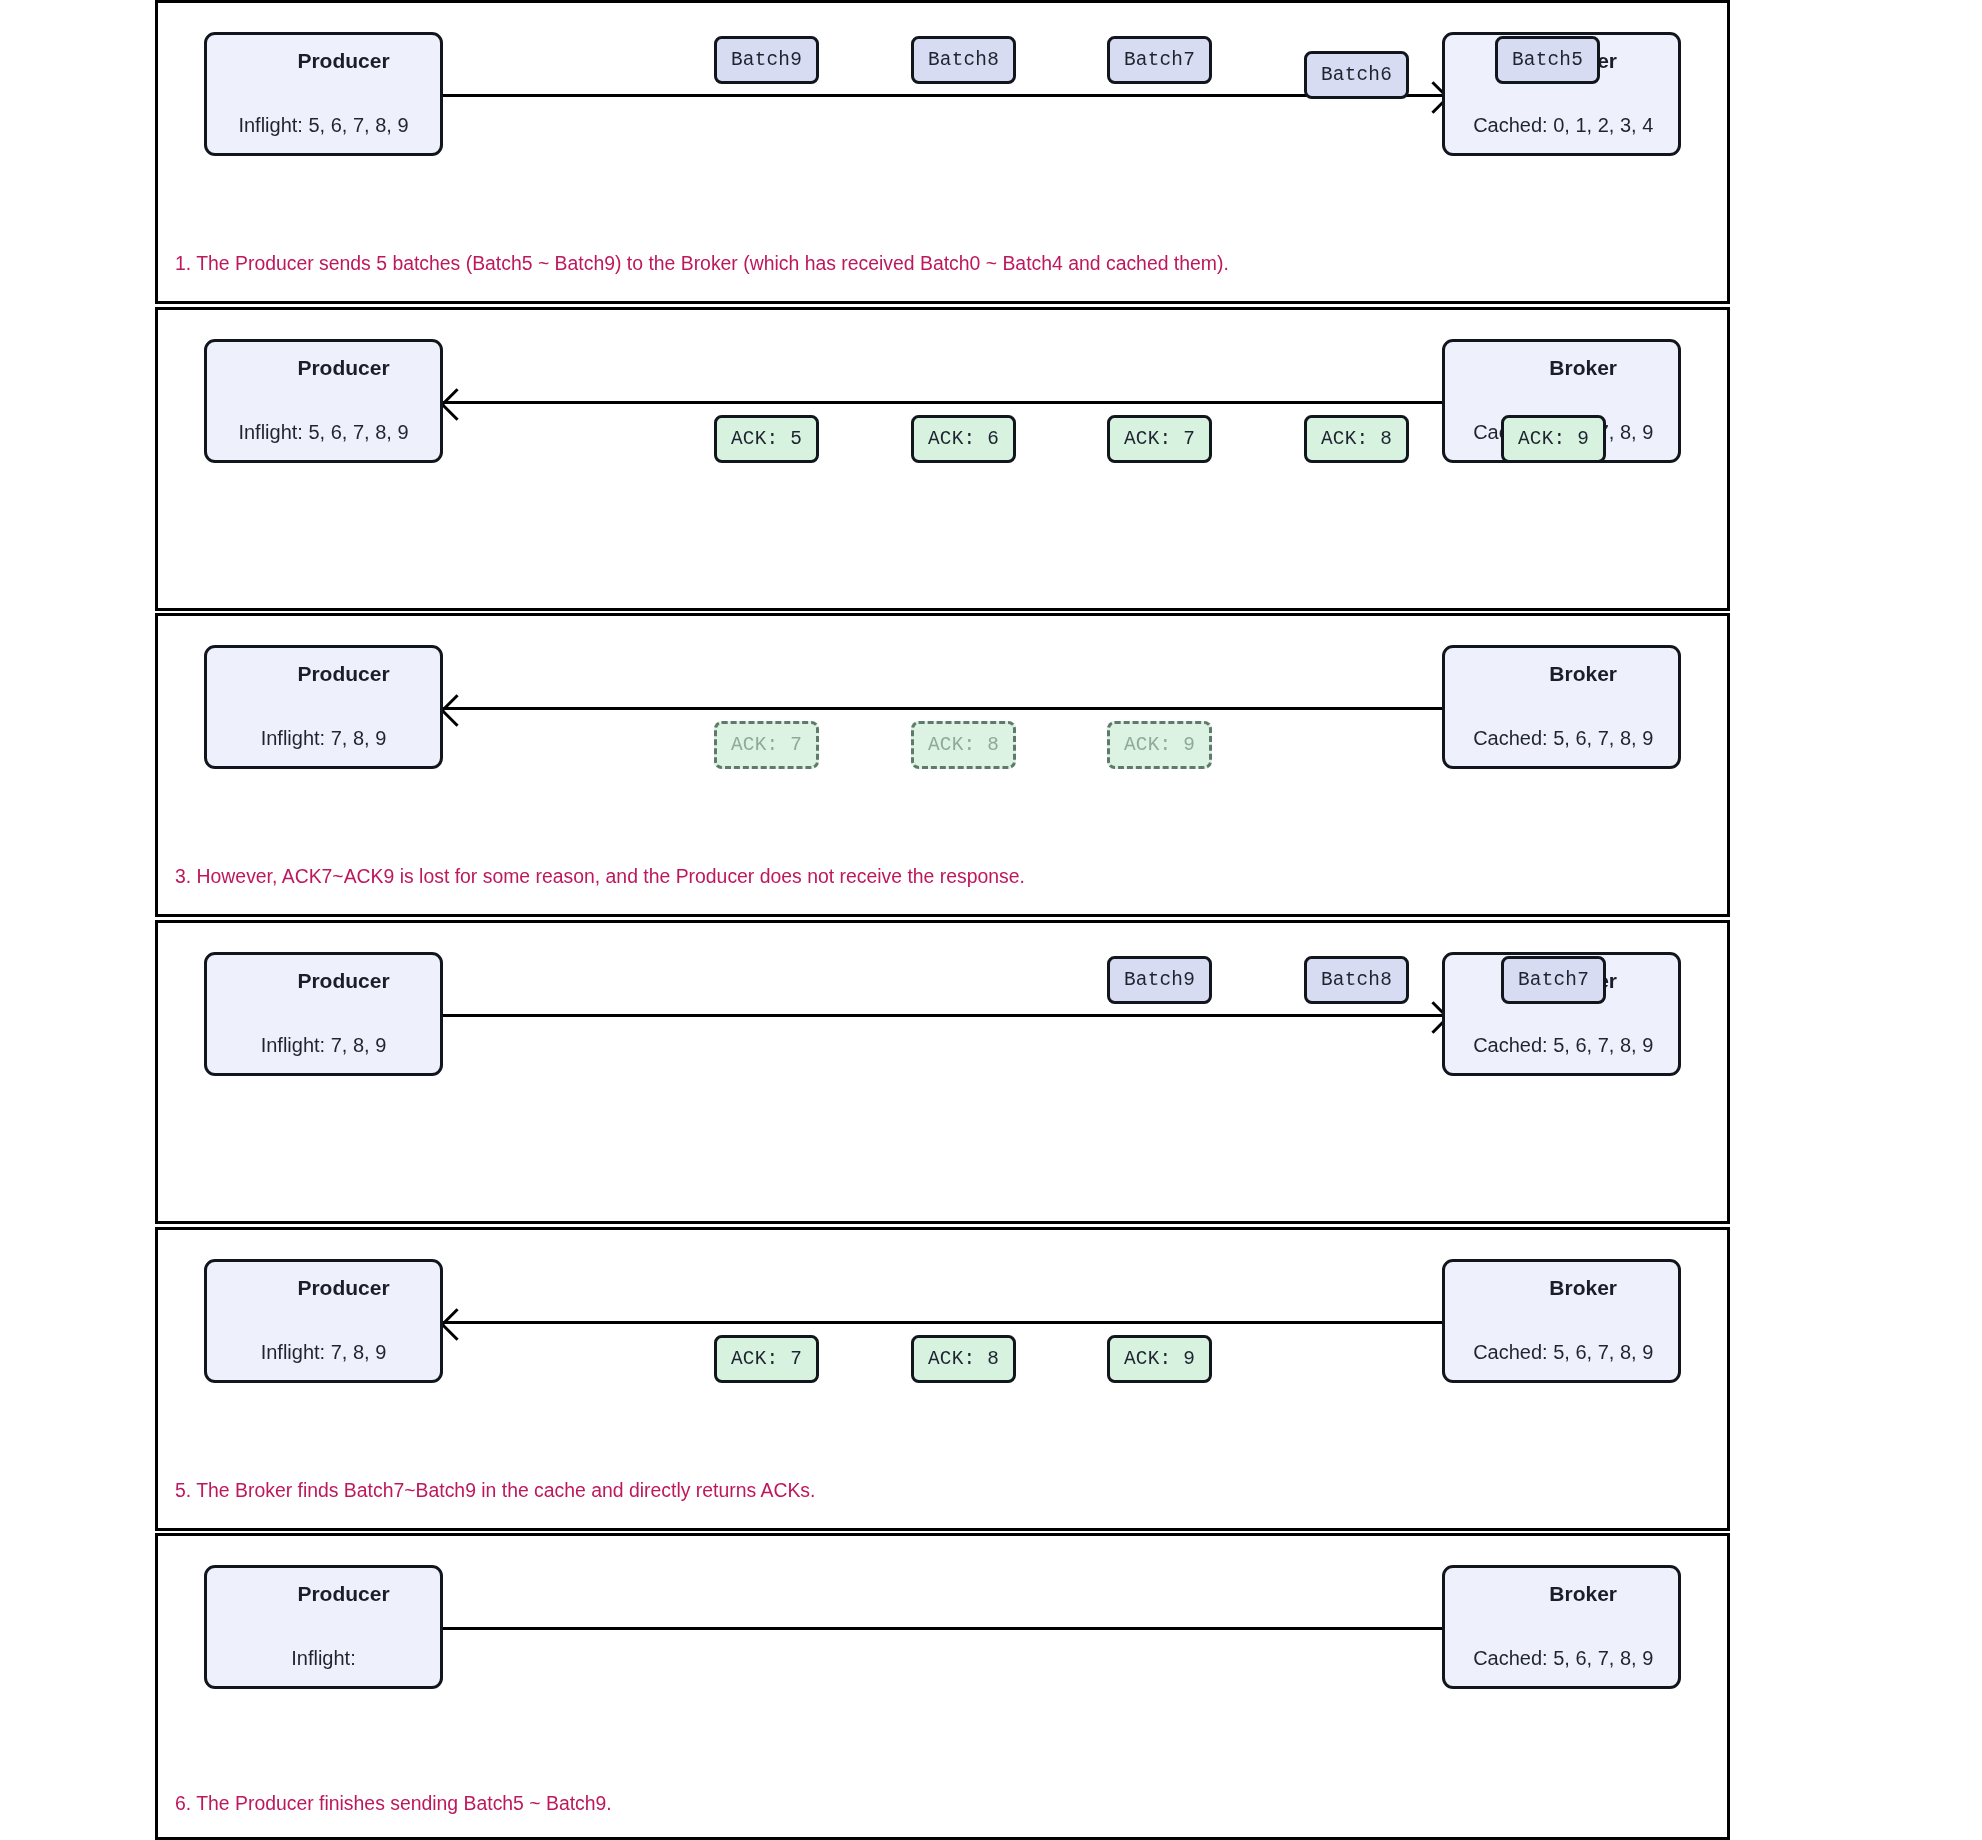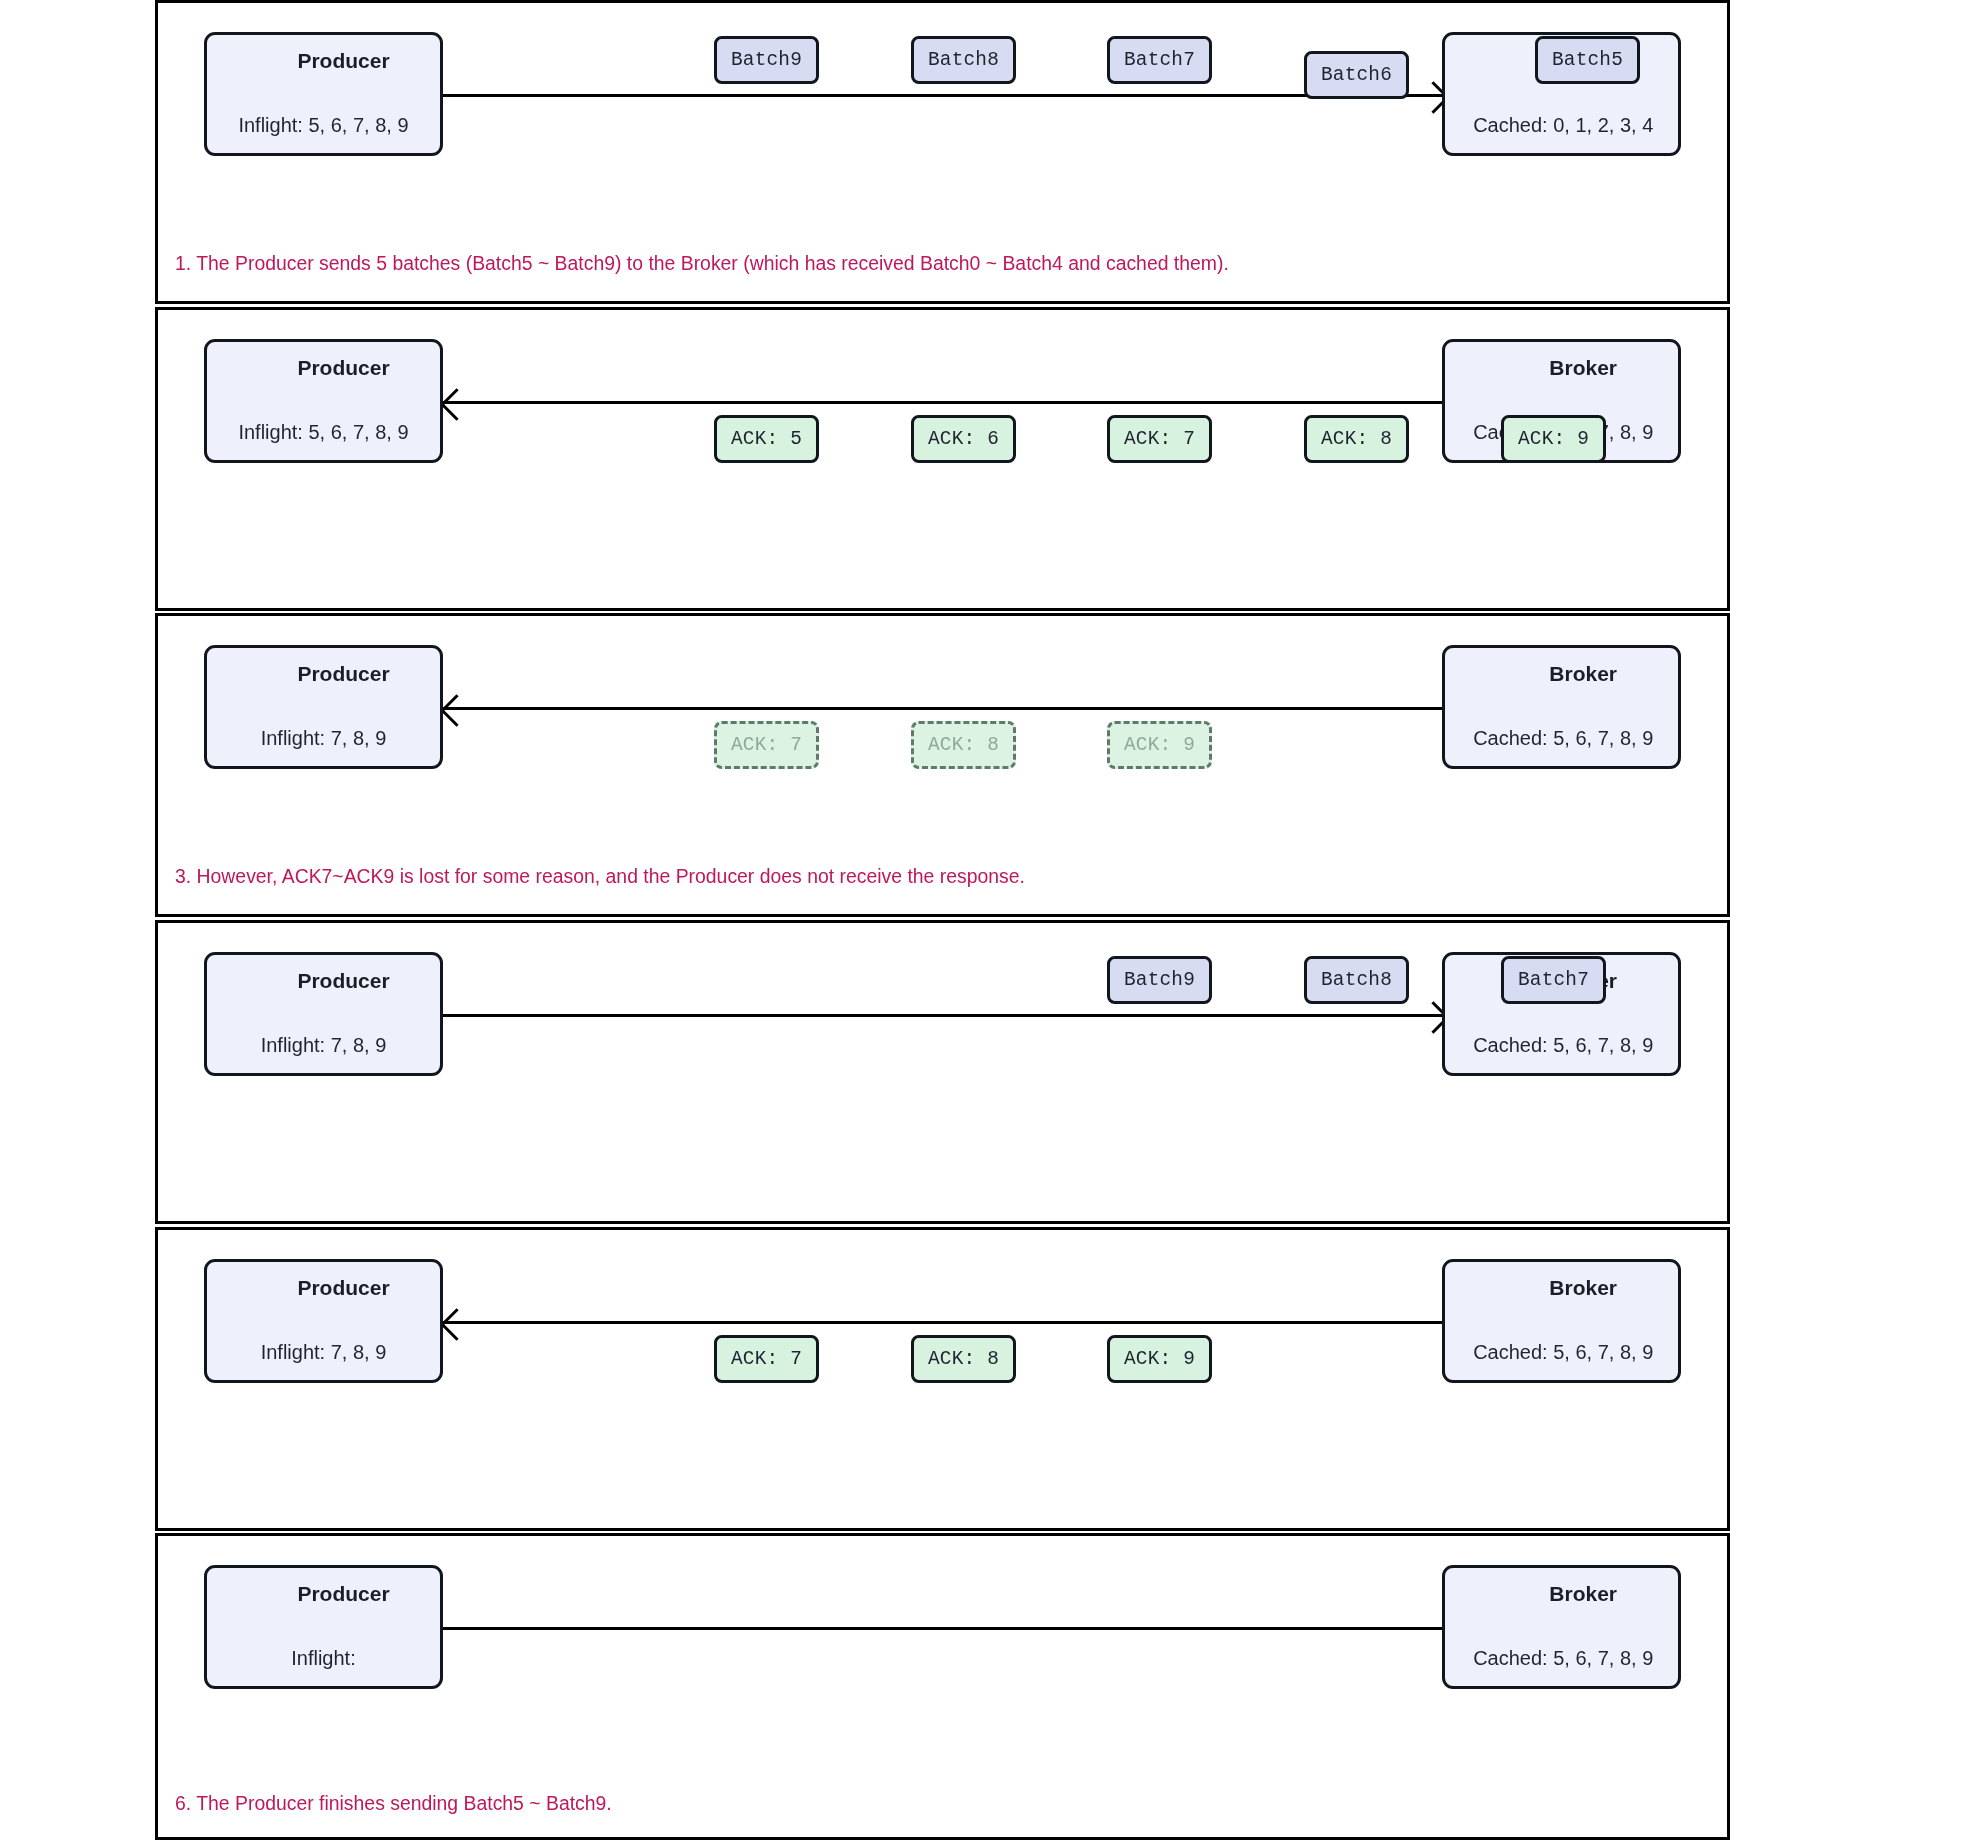--- a/index.html
+++ b/index.html
@@ -136,21 +136,21 @@
           <div class="node-sub">Inflight: 5, 6, 7, 8, 9</div>
         </div>
         <div class="node broker" style="top: 29px;">
           <div class="node-title">Broker</div>
           <div class="node-sub">Cached: 0, 1, 2, 3, 4</div>
         </div>
         <div class="chip batch" style="left: 556px; top: 33px;">Batch9</div>
         <div class="chip batch" style="left: 753px; top: 33px;">Batch8</div>
         <div class="chip batch" style="left: 949px; top: 33px;">Batch7</div>
         <div class="chip batch" style="left: 1146px; top: 48px;">Batch6</div>
-        <div class="chip batch" style="left: 1377px; top: 33px;">Batch5</div>
+        <div class="chip batch" style="left: 1337px; top: 33px;">Batch5</div>
         <div class="caption" style="top: 249px;">1. The Producer sends 5 batches (Batch5 ~ Batch9) to the Broker (which has received Batch0 ~ Batch4 and cached them).</div>
       </div>
     </div>
     <div class="panel" style="top: 307px; height: 304px;">
       <div class="stage" style="height: 297px;">
         <div class="conn" style="left: 285px; width: 999px; top: 91px;"></div>
         <div class="chev left" style="left: 287px; top: 83px;"></div>
         <div class="node producer" style="top: 29px;">
           <div class="node-title">Producer</div>
           <div class="node-sub">Inflight: 5, 6, 7, 8, 9</div>
@@ -209,20 +209,21 @@
           <div class="node-title">Producer</div>
           <div class="node-sub">Inflight: 7, 8, 9</div>
         </div>
         <div class="node broker" style="top: 29px;">
           <div class="node-title">Broker</div>
           <div class="node-sub">Cached: 5, 6, 7, 8, 9</div>
         </div>
         <div class="chip ack" style="left: 556px; top: 105px;">ACK: 7</div>
         <div class="chip ack" style="left: 753px; top: 105px;">ACK: 8</div>
         <div class="chip ack" style="left: 949px; top: 105px;">ACK: 9</div>
+        <div class="caption" style="top: 249px;">5. The Broker finds Batch7~Batch9 in the cache and directly returns ACKs.</div>
       </div>
     </div>
     <div class="panel" style="top: 1533px; height: 307px;">
       <div class="stage" style="height: 300px;">
         <div class="conn" style="left: 285px; width: 999px; top: 91px;"></div>
         <div class="node producer" style="top: 29px;">
           <div class="node-title">Producer</div>
           <div class="node-sub">Inflight:</div>
         </div>
         <div class="node broker" style="top: 29px;">

